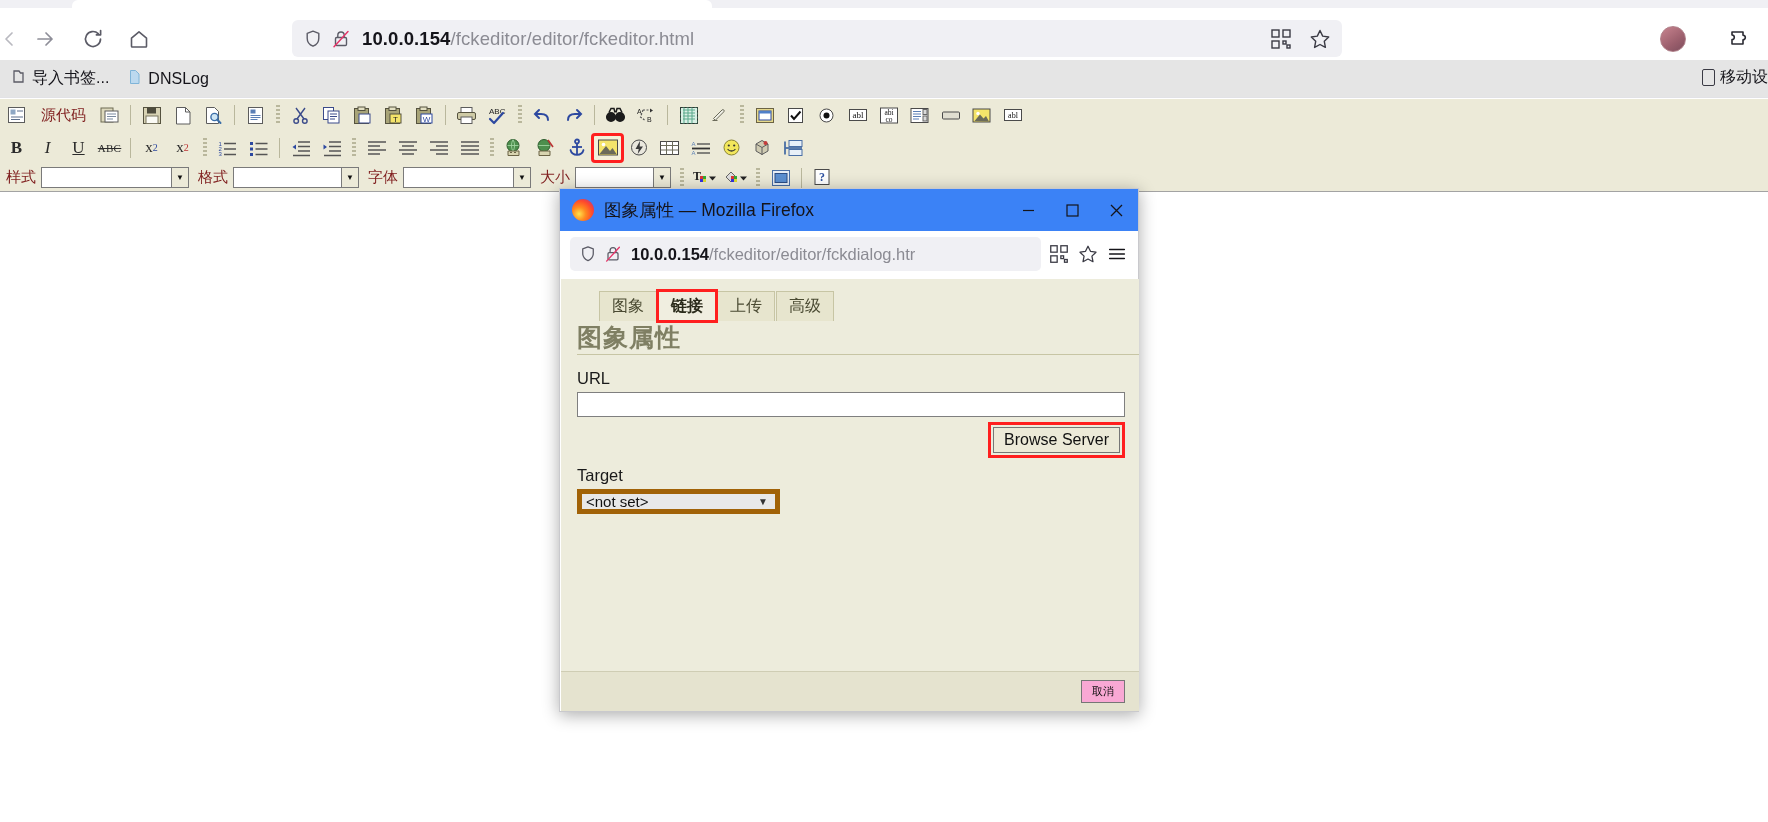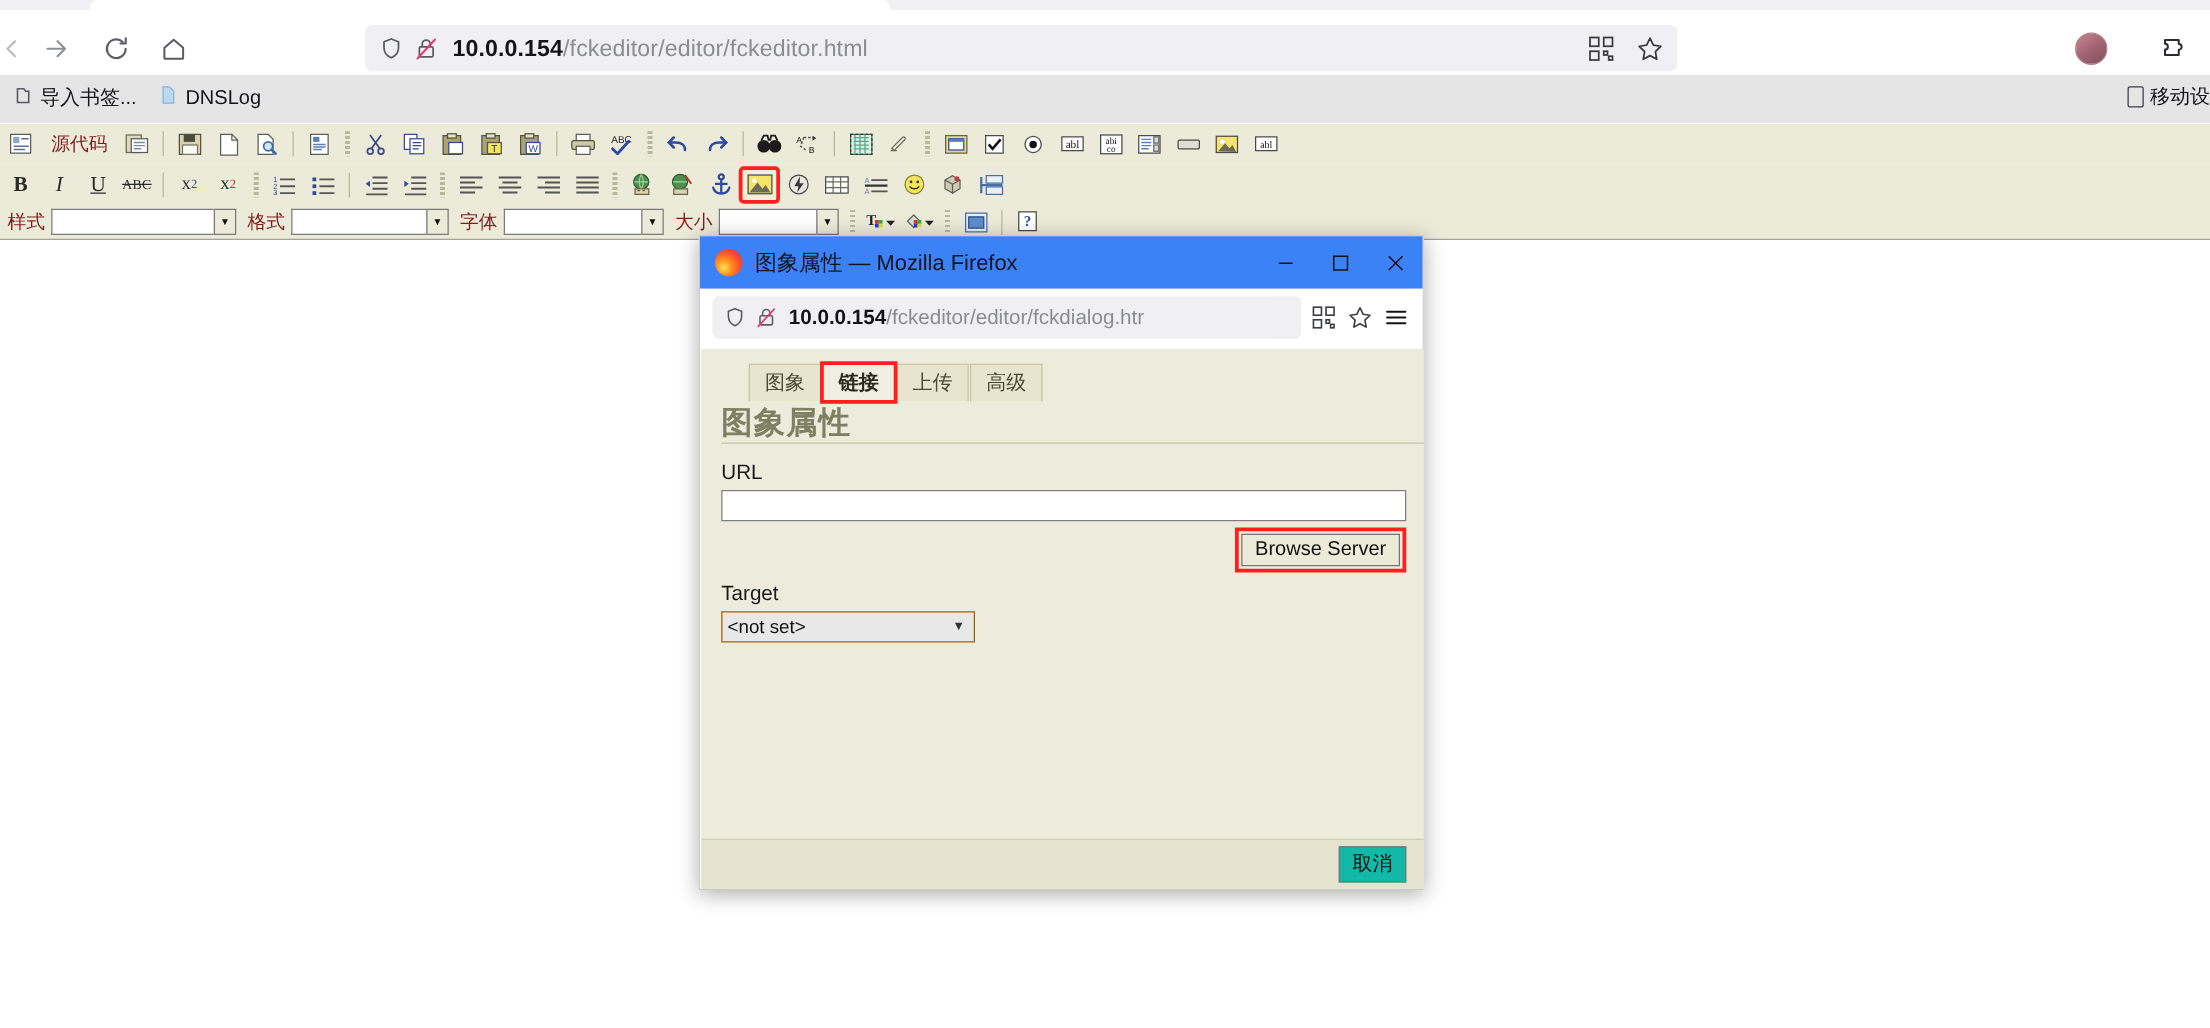--- a/index.html
+++ b/index.html
@@ -131,33 +131,33 @@
     font-family:"Liberation Sans",sans-serif; font-size:15px; padding:0 4px;
   }
   #browse-row { display:flex; justify-content:flex-end; margin-top:8px; padding-right:1px; }
   #browse-wrap { outline:3px solid #ff1f1f; padding:2px; display:inline-block; }
   #browse-btn {
     background:#ecead8; border:1px solid #767676; font-size:16px; color:#111;
     padding:3px 10px; font-family:"Liberation Sans",sans-serif;
   }
   #target-label { margin-top:11px; }
   #target-select {
-    width:203px; height:25px; background:#e8e8e8; border:1px solid #a16207;
+    width:203px; height:25px; background:#e8e8e8; border:5px solid #a16207;
     font-size:15px; color:#111; font-family:"Liberation Sans",sans-serif;
     padding:0 4px; display:flex; align-items:center; position:relative;
   }
   #target-select .chev { position:absolute; right:7px; font-size:10px; color:#333; }
 
   #dlg-footer {
     position:absolute; left:0; bottom:0; width:578px; height:40px;
     background:#e5e3cf; border-top:1px solid #cfcdb4;
     display:flex; align-items:center; justify-content:flex-end; padding-right:14px;
   }
   #cancel-btn {
-    background:#14b8a6; border:1px solid #767676; font-size:16px; color:#111;
+    background:#f9a8d4; border:1px solid #767676; font-size:11px; color:#111;
     padding:3px 10px; font-family:"Liberation Sans",sans-serif;
   }
 </style>
 </head>
 <body>
 
 <div id="browser-chrome">
 
   <div id="tabstrip">
     <div id="tab-ghost"></div>

